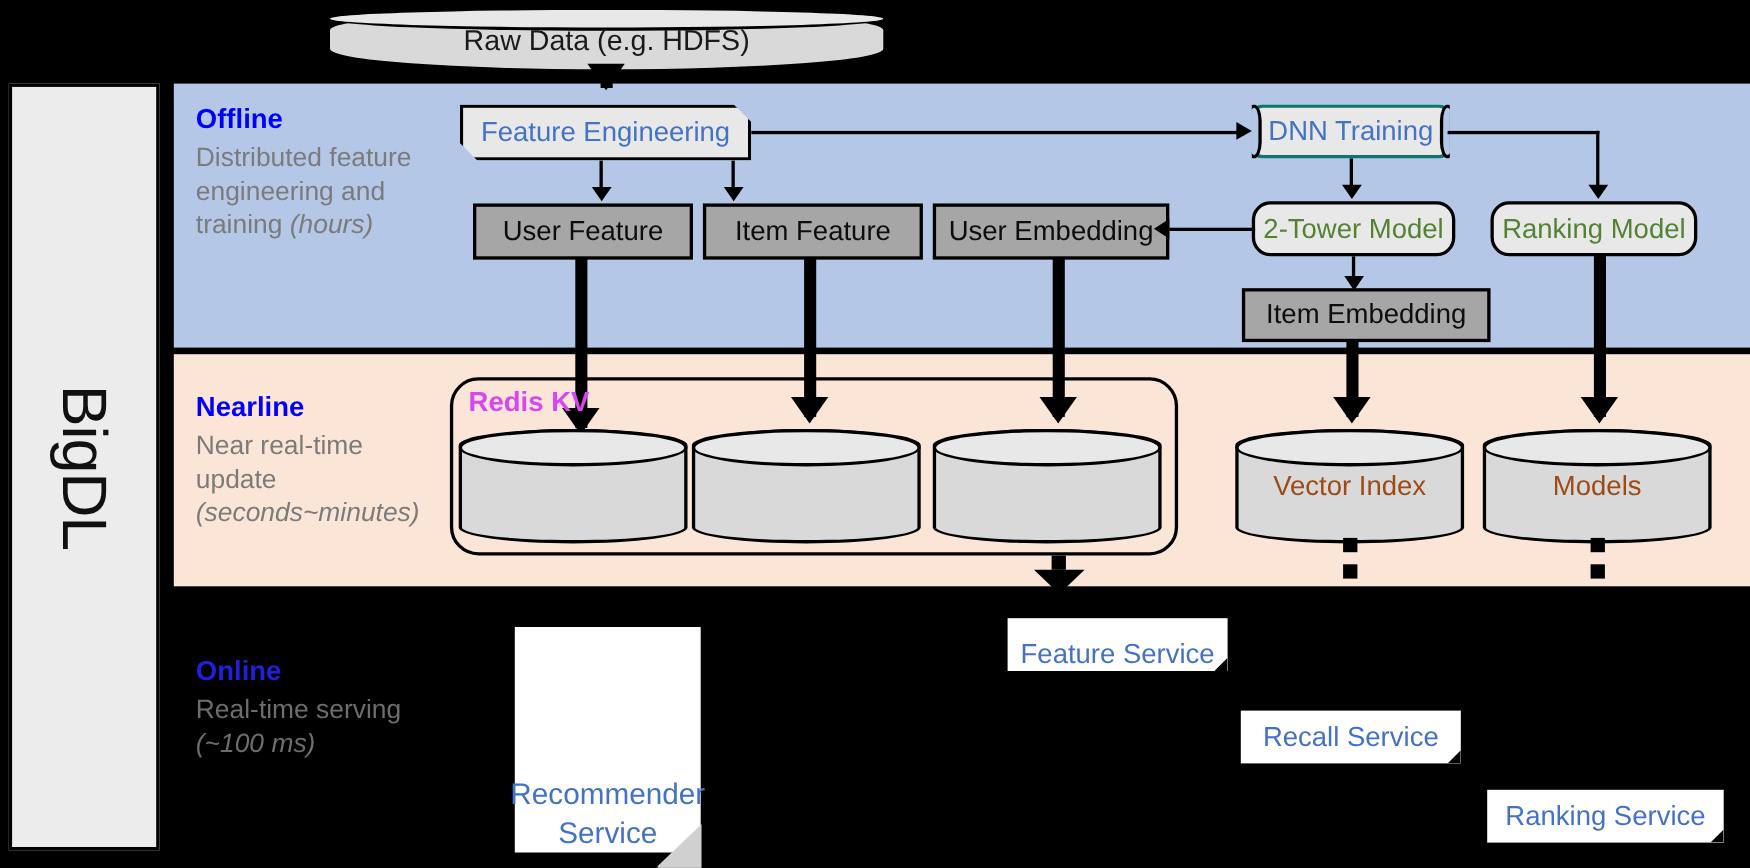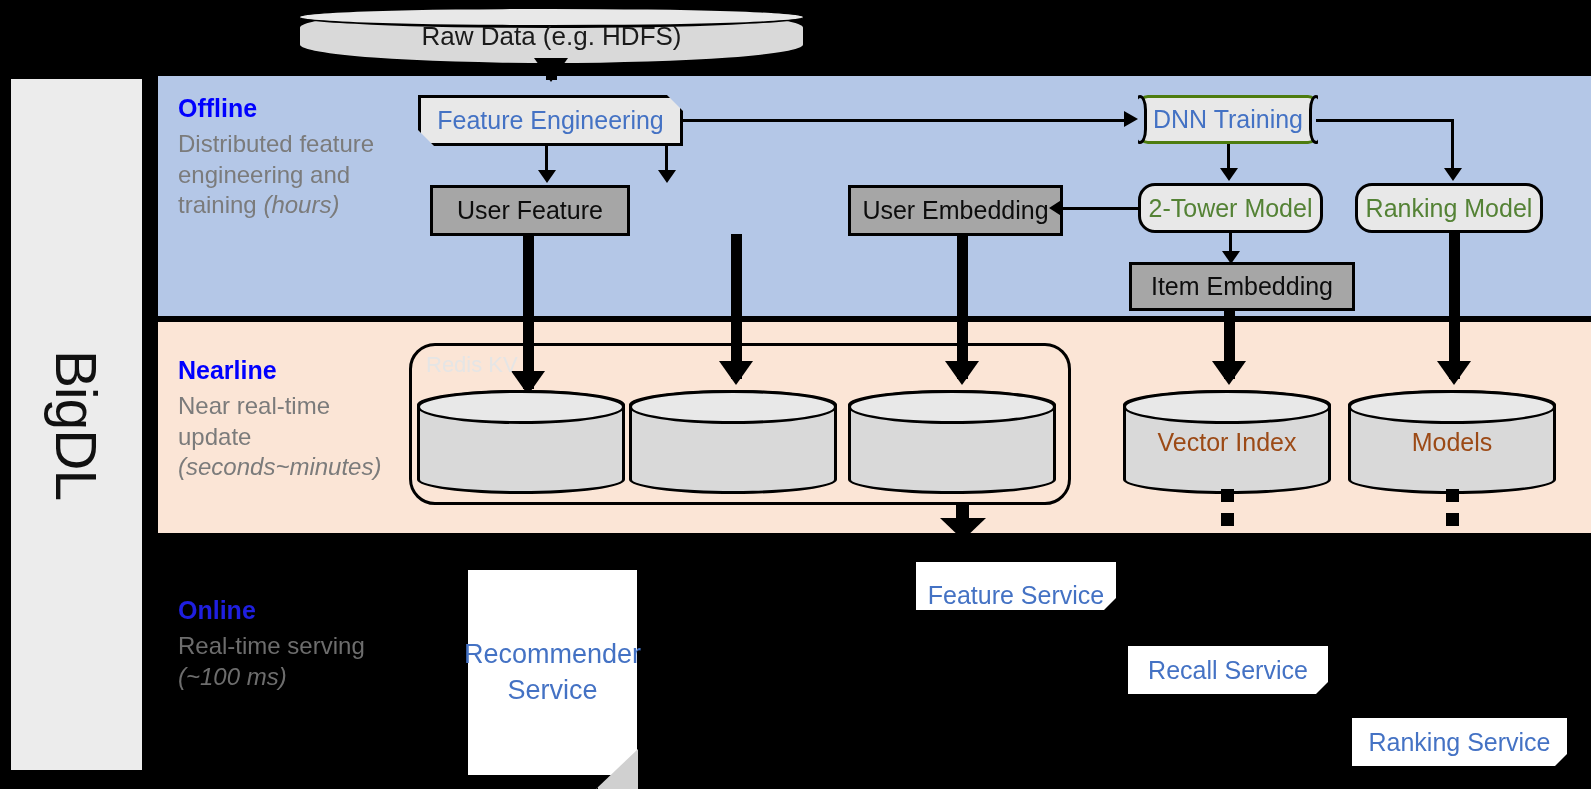--- a/index.html
+++ b/index.html
@@ -73,21 +73,21 @@
 
   
   #n-feature-engineering {
     background:#e8e8e8; color:#4472c4; font-size:25px;
     border:3px solid #000000;
     clip-path: polygon(0 0, calc(100% - 16px) 0, 100% 16px, 100% 100%, 16px 100%, 0 calc(100% - 16px));
   }
   
   #n-dnn-training {
     background:#e8e8e8; color:#4472c4; font-size:25px;
-    border:3px solid #4d7c0f; border-radius:10px;
+    border:3px solid #0f766e; border-radius:10px;
     clip-path: polygon(0 0, 100% 0, 100% 100%, 0 100%);
   }
   #n-dnn-training::before,
   #n-dnn-training::after {
     content:""; position:absolute; top:-3px; height:calc(100% + 6px); width:14px;
     background:#b4c7e7; border:3px solid #000000; box-sizing:border-box;
     border-radius:50%/30%;
   }
   #n-dnn-training::before { left:-8px;  }
   #n-dnn-training::after  { right:-8px; }
@@ -131,39 +131,39 @@
     font-size:26px; color:#1a1a1a; z-index:3;
   }
 
   
   #grp-redis {
     position:absolute;
     border:3px solid #000000; border-radius:26px;
     box-sizing:border-box; background:transparent;
   }
   #grp-redis-label {
-    position:absolute; font-size:22px; color:#e5e5e5;
+    position:absolute; font-size:25px; color:#d946ef;font-weight:bold;
   }
 
   
   .svc-card {
     position:absolute; background:#ffffff;
     display:flex; align-items:center; justify-content:center;
     color:#4472c4; font-size:25px; text-align:center; line-height:1.2;
     box-sizing:border-box;
   }
   .svc-card .fold {
     position:absolute; right:0; bottom:0;
     width:12px; height:12px; background:#000000;
     clip-path: polygon(100% 0, 100% 100%, 0 100%);
   }
   
   #n-recommender-service {
     position:absolute; background:#ffffff;
-    display:flex; align-items:center; justify-content:center;
+    display:flex; align-items:flex-end; justify-content:center;
     color:#4472c4; font-size:27px; text-align:center; line-height:1.3;
     box-sizing:border-box;
   }
   #n-recommender-service .big-fold {
     position:absolute; right:-1px; bottom:-14px;
     width:40px; height:40px;
     background:#d0d0d0;
     border-left:2px solid #000;
     clip-path: polygon(100% 0, 100% 100%, 0 100%);
   }
@@ -235,20 +235,23 @@
     <span>Feature Engineering</span>
   </div>
 
   <div class="node" id="n-dnn-training" style="left:1138px; top:95px; width:180px; height:49px;">
     <span>DNN Training</span>
   </div>
 
   <div class="node store-box" id="n-user-feature" style="left:418px; top:185px; width:200px; height:51px;">
     <span>User Feature</span>
   </div>
+  <div class="node store-box" id="n-item-feature" style="left:627px; top:185px; width:200px; height:51px;">
+    <span>Item Feature</span>
+  </div>
   <div class="node store-box" id="n-user-embedding" style="left:836px; top:185px; width:215px; height:51px;">
     <span>User Embedding</span>
   </div>
 
   <div class="node proc-box green-text" id="n-two-tower" style="left:1138px; top:183px; width:185px; height:50px;">
     <span>2-Tower Model</span>
   </div>
   <div class="node proc-box green-text" id="n-ranking-model" style="left:1355px; top:183px; width:188px; height:50px;">
     <span>Ranking Model</span>
   </div>

